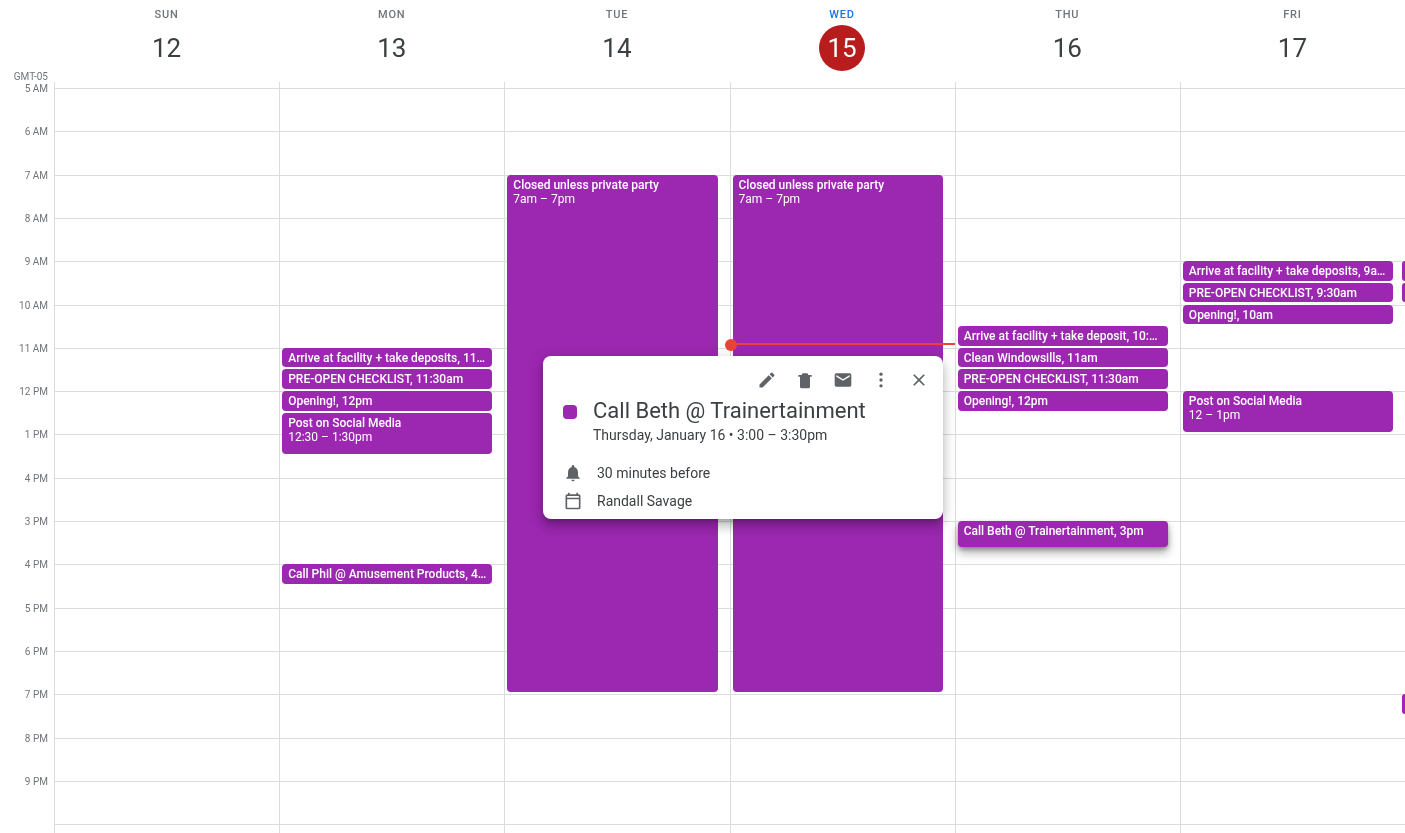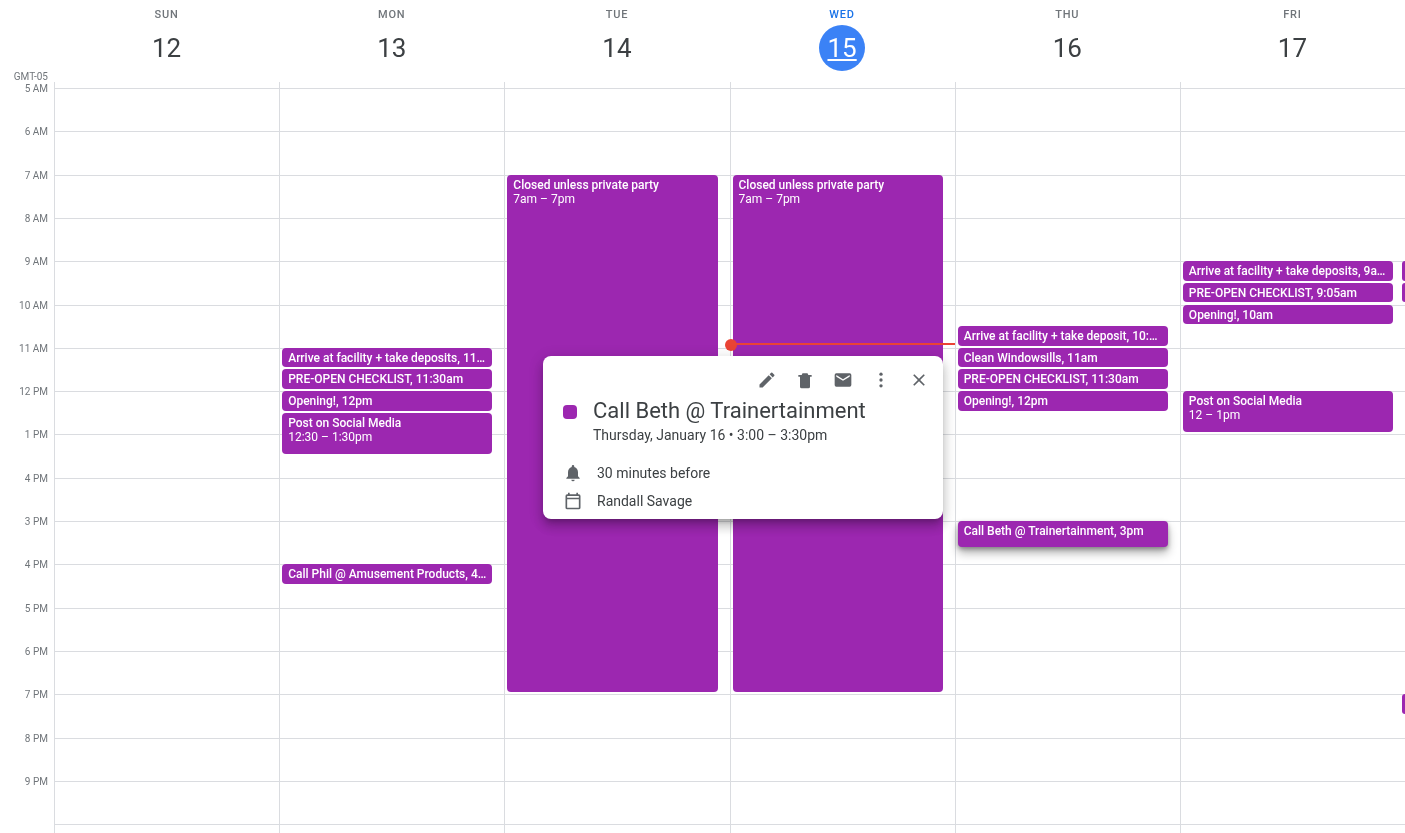--- a/index.html
+++ b/index.html
@@ -56,23 +56,22 @@
     color: #3c4043;
     margin-top: 4px;
     display: inline-block;
     width: 46px;
     height: 46px;
     line-height: 46px;
     border-radius: 50%;
   }
   .day-header.today .day-name { color: #1a73e8; }
   .day-header.today .day-num {
-    background: #3b82f6;
+    background: #b91c1c;
     color: #fff;
-    text-decoration: underline;
   }
   .grid-wrap {
     flex: 1;
     display: flex;
     position: relative;
     overflow: hidden;
   }
   .time-col {
     width: 54px;
     flex-shrink: 0;
@@ -310,21 +309,21 @@
           </div>
           <div class="event selected" style="top: 439px; height: 26px;">
             <div class="event-title">Call Beth @ Trainertainment, 3pm</div>
           </div>
         </div>
         <div class="day-col">
           <div class="event" style="top: 179.2px; height: 19.65px;">
             <div class="event-title">Arrive at facility + take deposits, 9am</div>
           </div>
           <div class="event" style="top: 200.85px; height: 19.65px;">
-            <div class="event-title">PRE-OPEN CHECKLIST, 9:05am</div>
+            <div class="event-title">PRE-OPEN CHECKLIST, 9:30am</div>
           </div>
           <div class="event" style="top: 222.5px; height: 19.65px;">
             <div class="event-title">Opening!, 10am</div>
           </div>
           <div class="event" style="top: 309.1px; height: 41.3px;">
             <div class="event-title">Post on Social Media</div>
             <div class="event-sub">12 – 1pm</div>
           </div>
           <div class="side-sliver" style="top: 179.2px; height: 19.65px; right: -3px;"></div>
           <div class="side-sliver" style="top: 200.85px; height: 19.65px; right: -3px;"></div>

